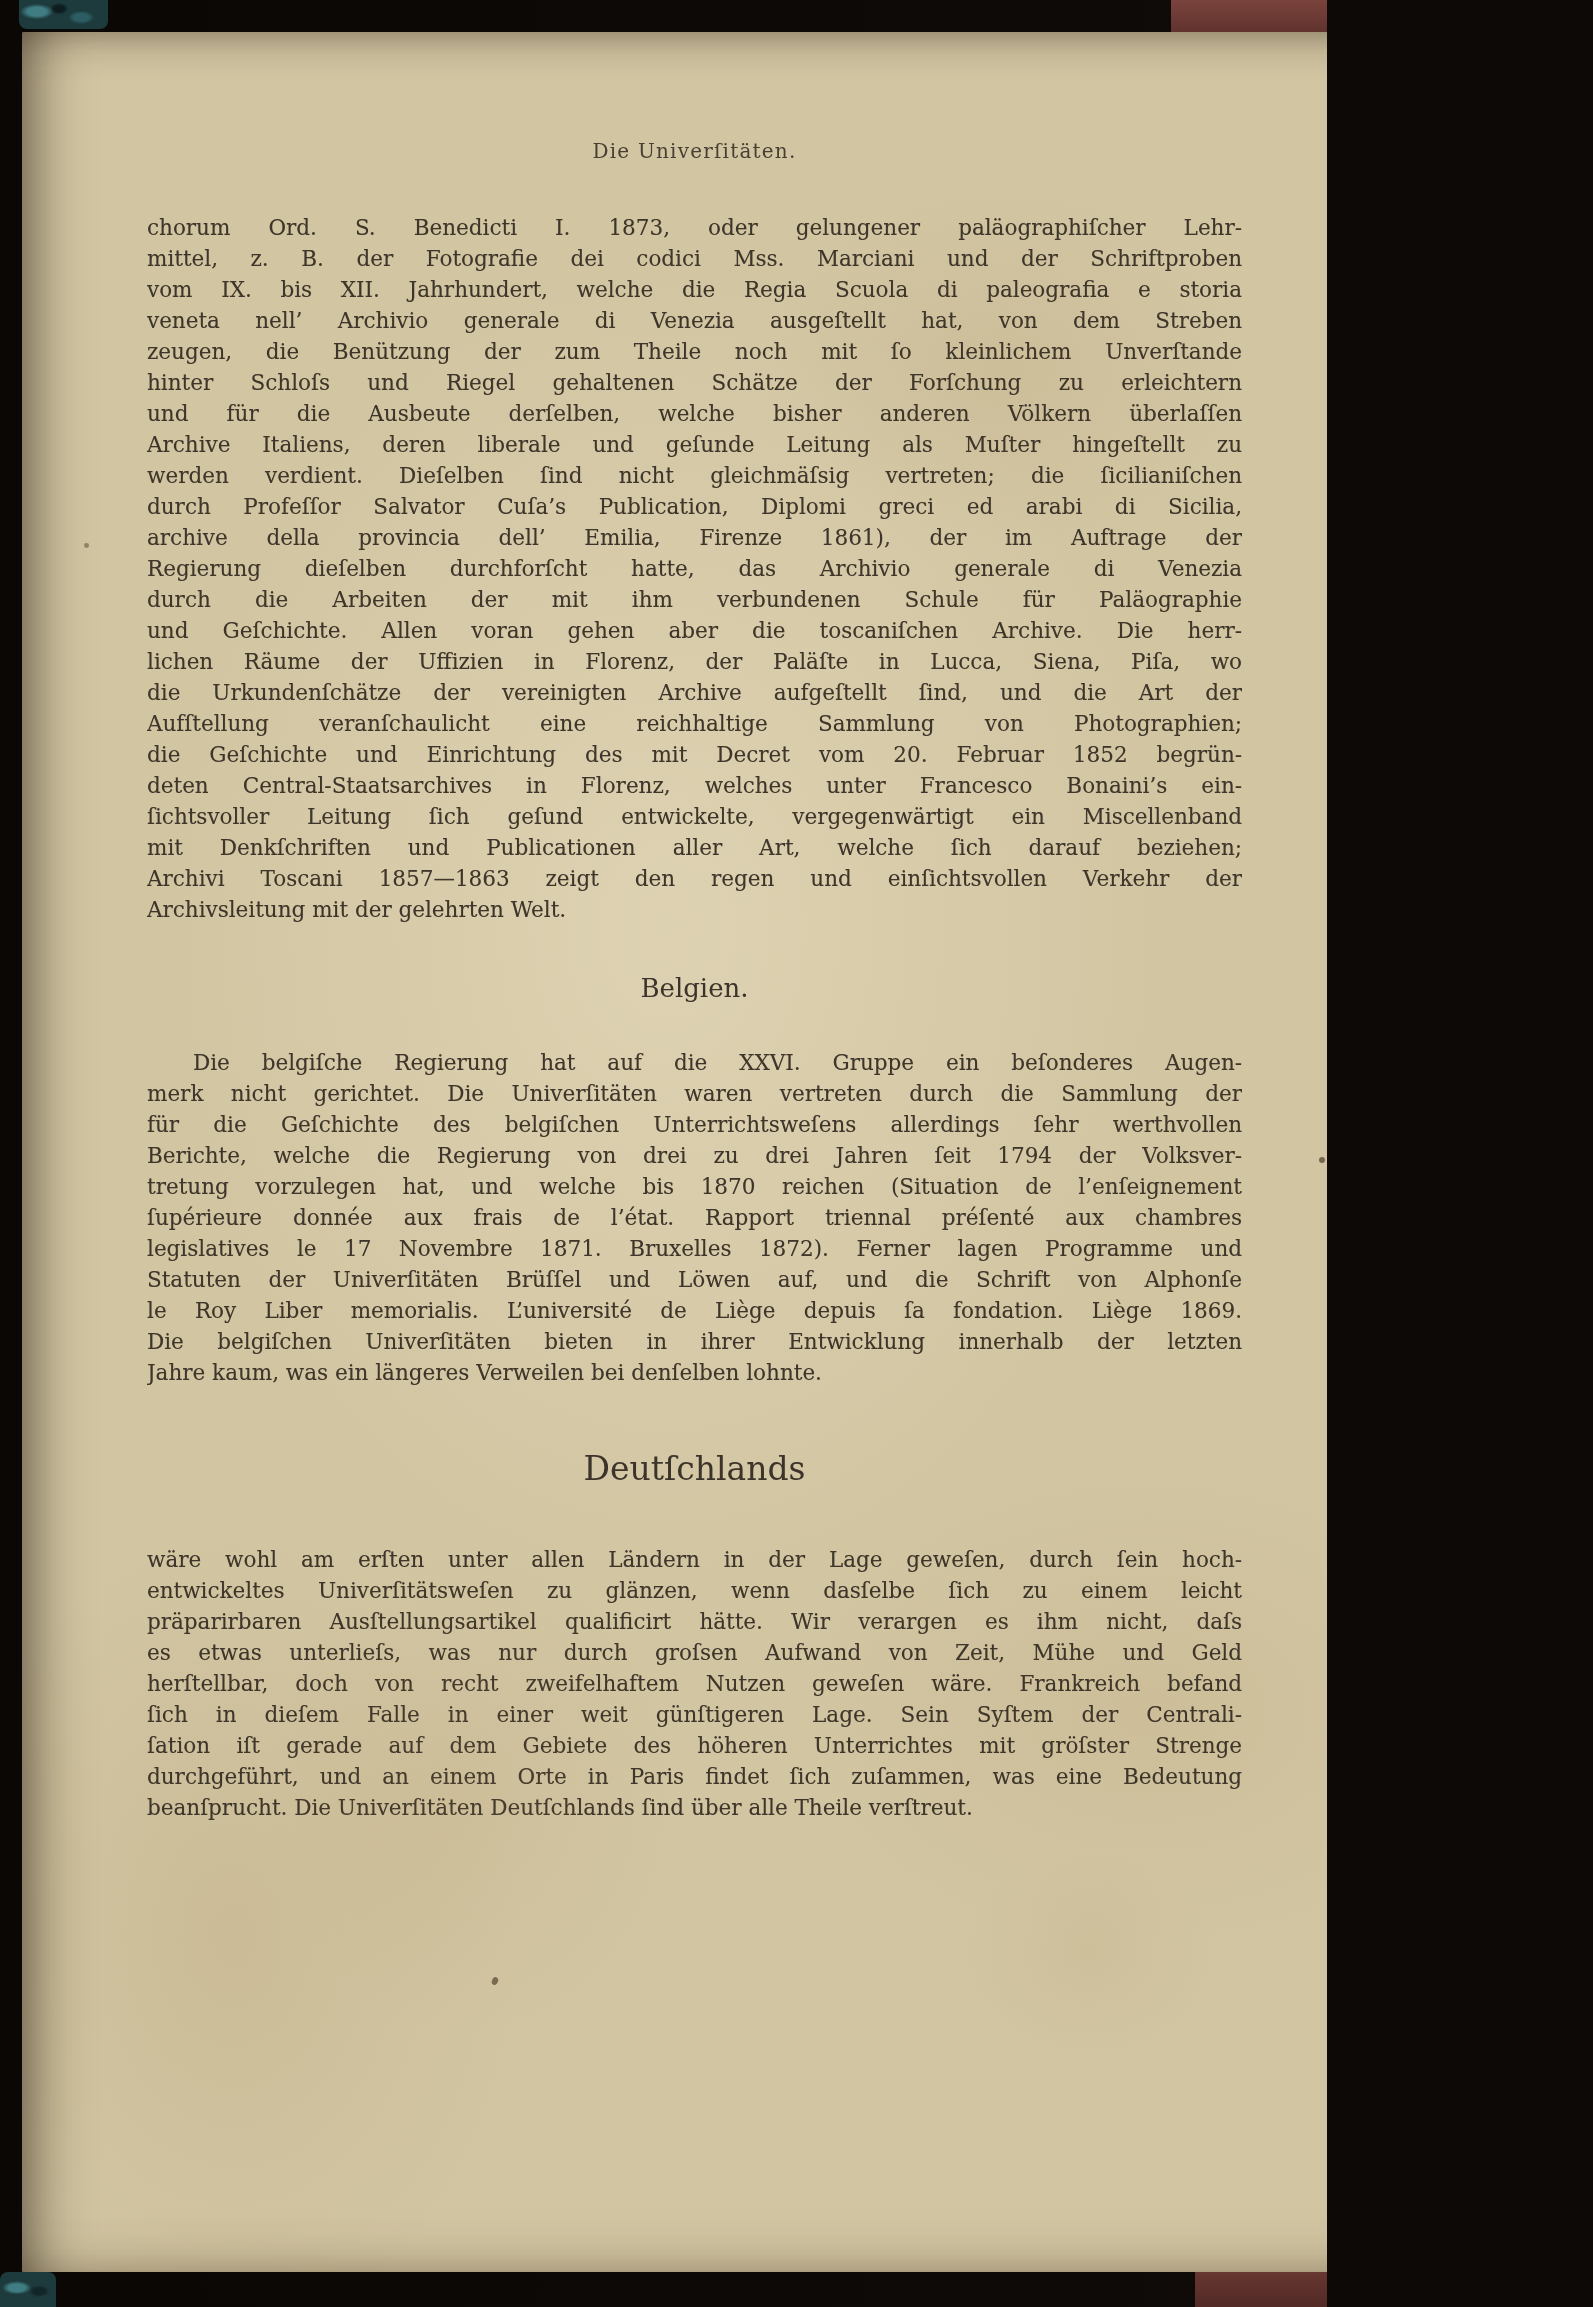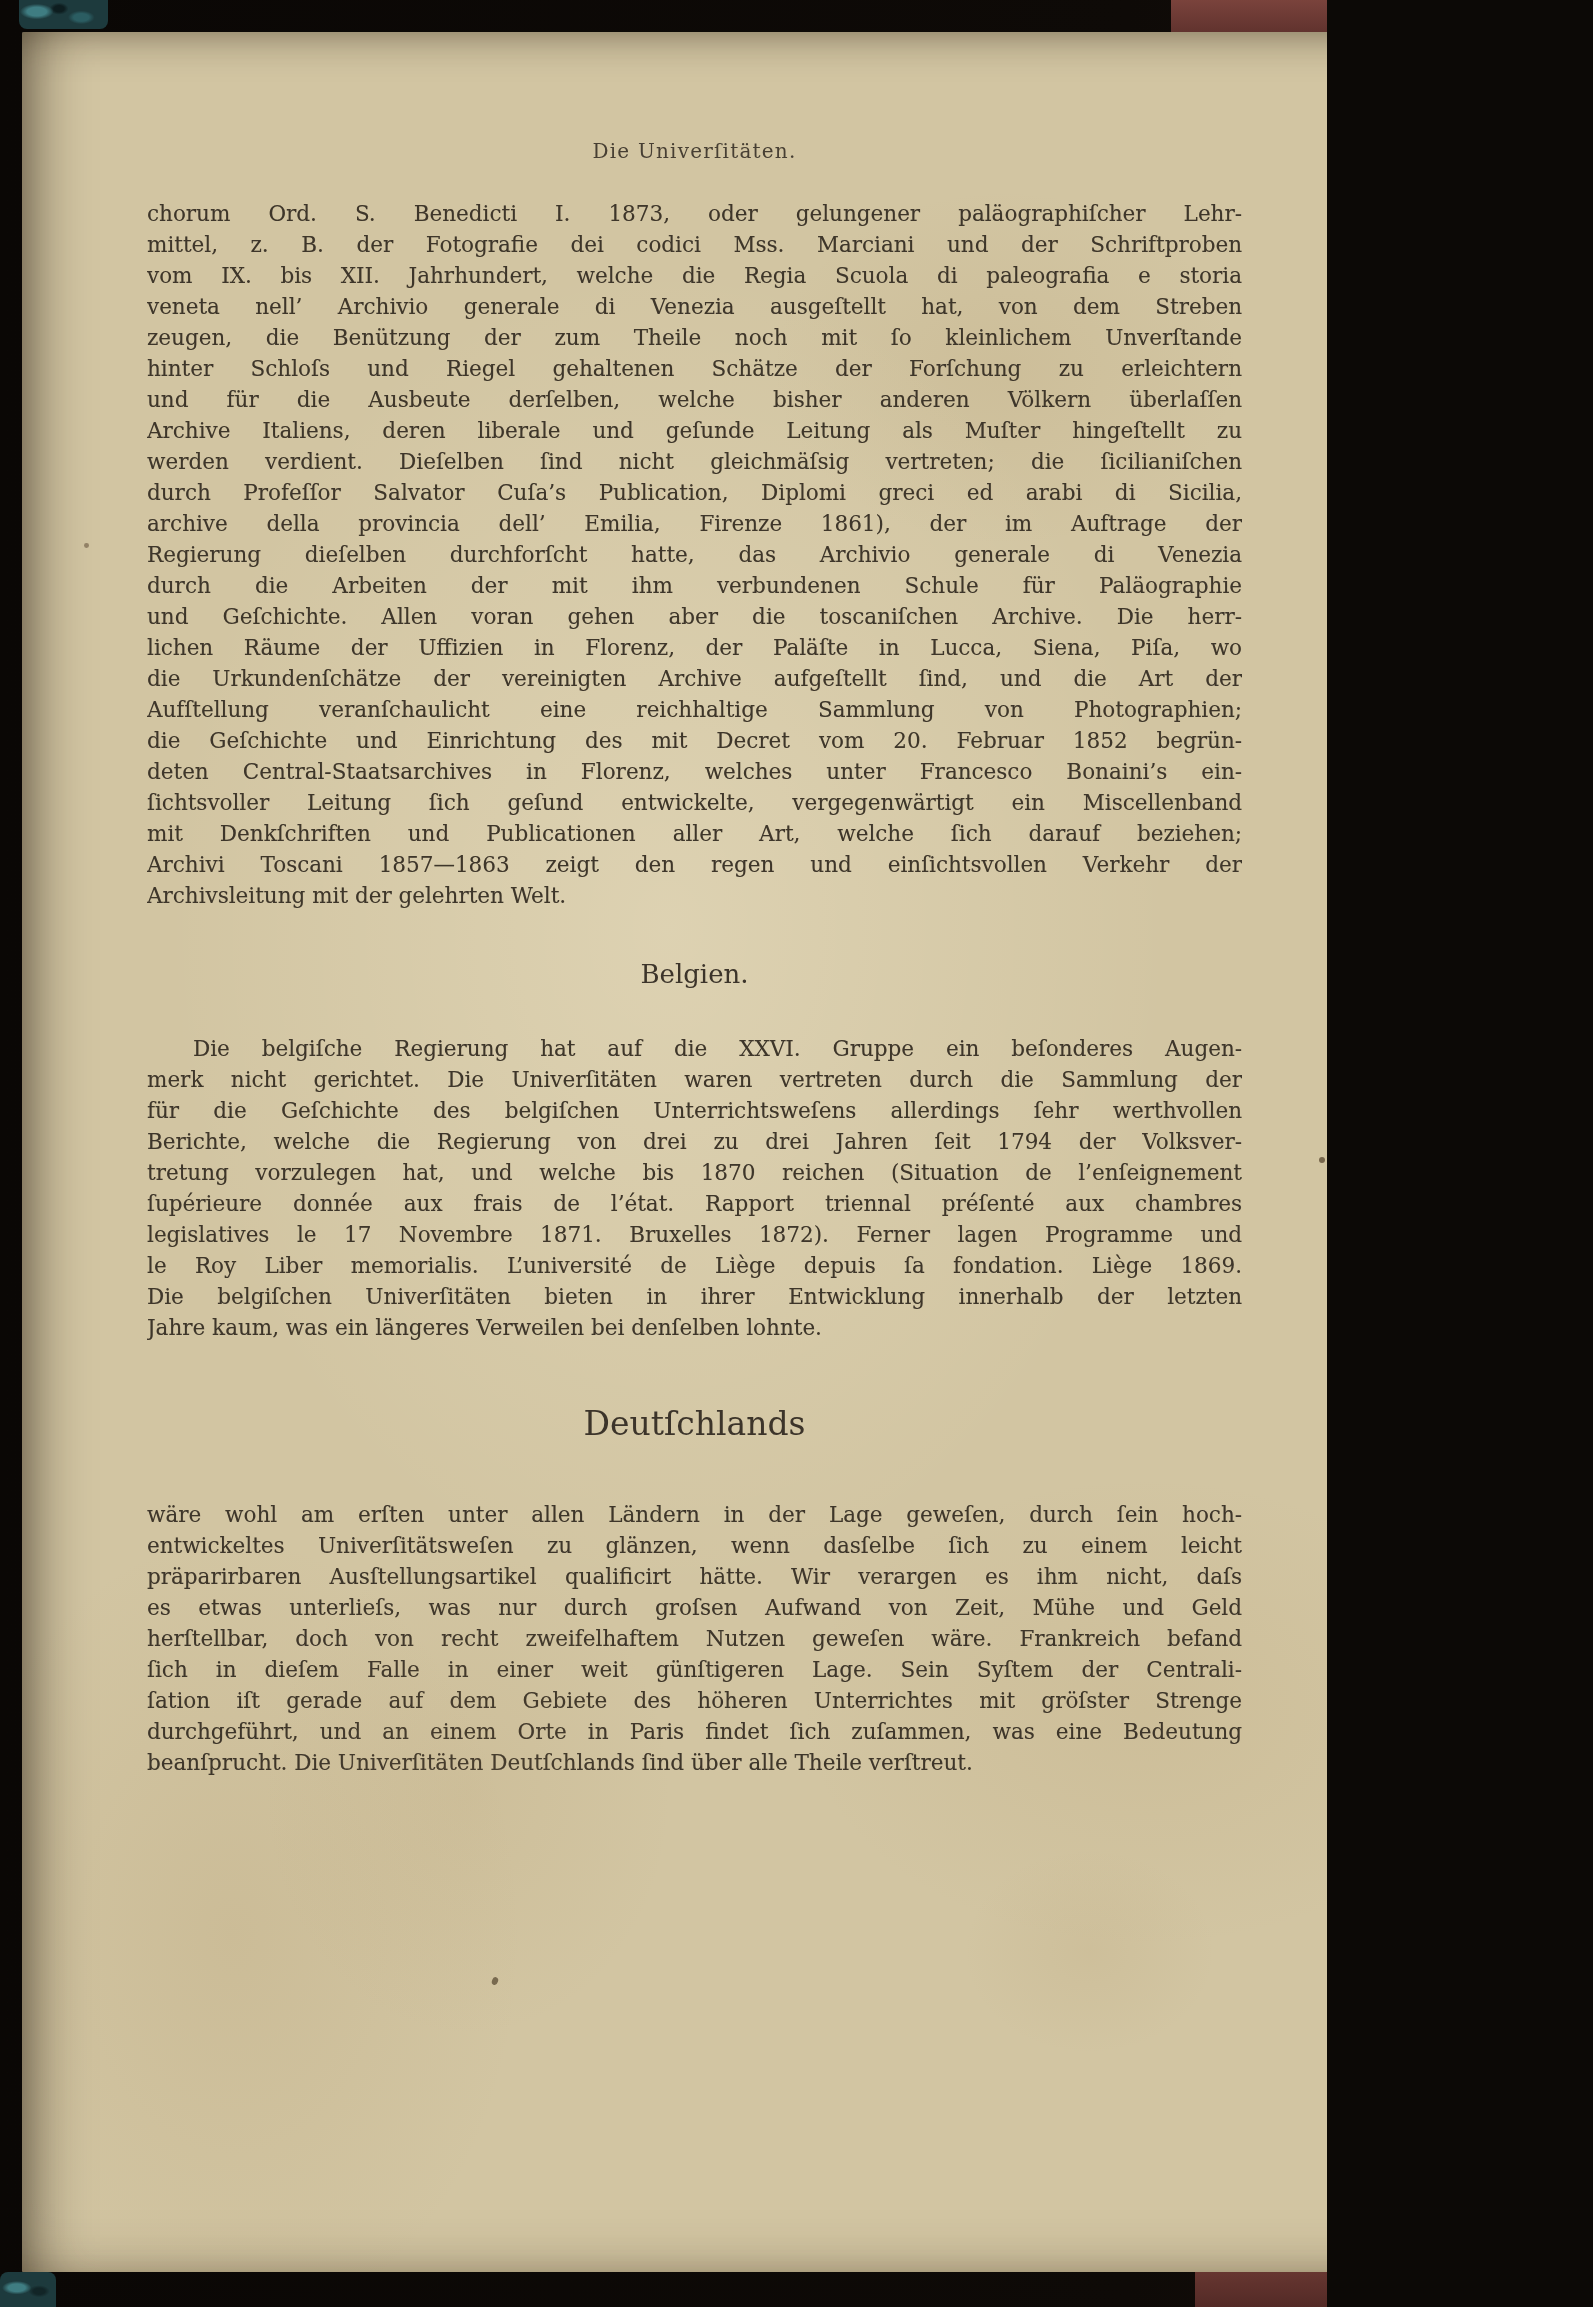--- a/index.html
+++ b/index.html
@@ -76,21 +76,21 @@
 
   .textcol{margin-left:125px;width:1095px;}
   .para{width:1095px;}
   .tline{height:31px;line-height:31px;font-size:21.5px;
     text-align:justify;text-align-last:justify;text-justify:inter-word;
     overflow:hidden;white-space:normal;
     text-shadow:0.2px 0.2px 0 rgba(62,54,42,.3);}
   .tlast{text-align-last:left;}
   .indent-first .tline:first-child{text-indent:46px;}
 
-  .p1{margin-top:32px;}
+  .p1{margin-top:46px;}
   .h-belgien{margin:46px 0 0 0;text-align:center;font-size:26px;font-weight:normal;line-height:35px;color:#3c342a;}
   .p2{margin-top:41px;}
   .h-deutschland{margin:59px 0 0 0;text-align:center;font-size:33px;font-weight:normal;line-height:44px;color:#3c342a;}
   .p3{margin-top:53px;}
 
   
   .speck{position:absolute;border-radius:50%;}
   .speck-a{left:1297px;top:1125px;width:6.4px;height:6.4px;background:rgba(70,52,30,.65);}
   .speck-b{left:470px;top:1945px;width:5.6px;height:8px;background:rgba(62,46,26,.6);transform:rotate(20deg);}
   .speck-c{left:62px;top:511px;width:4.8px;height:4.8px;background:rgba(70,52,30,.45);}
@@ -147,20 +147,21 @@
       <h2 class="h-belgien">Belgien.</h2>
 
       <div class="para p2 indent-first">
           <div class="tline">Die belgiſche Regierung hat auf die XXVI. Gruppe ein beſonderes Augen-</div>
           <div class="tline">merk nicht gerichtet. Die Univerſitäten waren vertreten durch die Sammlung der</div>
           <div class="tline">für die Geſchichte des belgiſchen Unterrichtsweſens allerdings ſehr werthvollen</div>
           <div class="tline">Berichte, welche die Regierung von drei zu drei Jahren ſeit 1794 der Volksver-</div>
           <div class="tline">tretung vorzulegen hat, und welche bis 1870 reichen (Situation de l’enſeignement</div>
           <div class="tline">ſupérieure donnée aux frais de l’état. Rapport triennal préſenté aux chambres</div>
           <div class="tline">legislatives le 17 Novembre 1871. Bruxelles 1872). Ferner lagen Programme und</div>
+          <div class="tline">Statuten der Univerſitäten Brüſſel und Löwen auf, und die Schrift von Alphonſe</div>
           <div class="tline">le Roy Liber memorialis. L’université de Liège depuis ſa fondation. Liège 1869.</div>
           <div class="tline">Die belgiſchen Univerſitäten bieten in ihrer Entwicklung innerhalb der letzten</div>
           <div class="tline tlast">Jahre kaum, was ein längeres Verweilen bei denſelben lohnte.</div>
         </div>
 
       <h2 class="h-deutschland">Deutſchlands</h2>
 
       <div class="para p3">
           <div class="tline">wäre wohl am erſten unter allen Ländern in der Lage geweſen, durch ſein hoch-</div>
           <div class="tline">entwickeltes Univerſitätsweſen zu glänzen, wenn dasſelbe ſich zu einem leicht</div>

